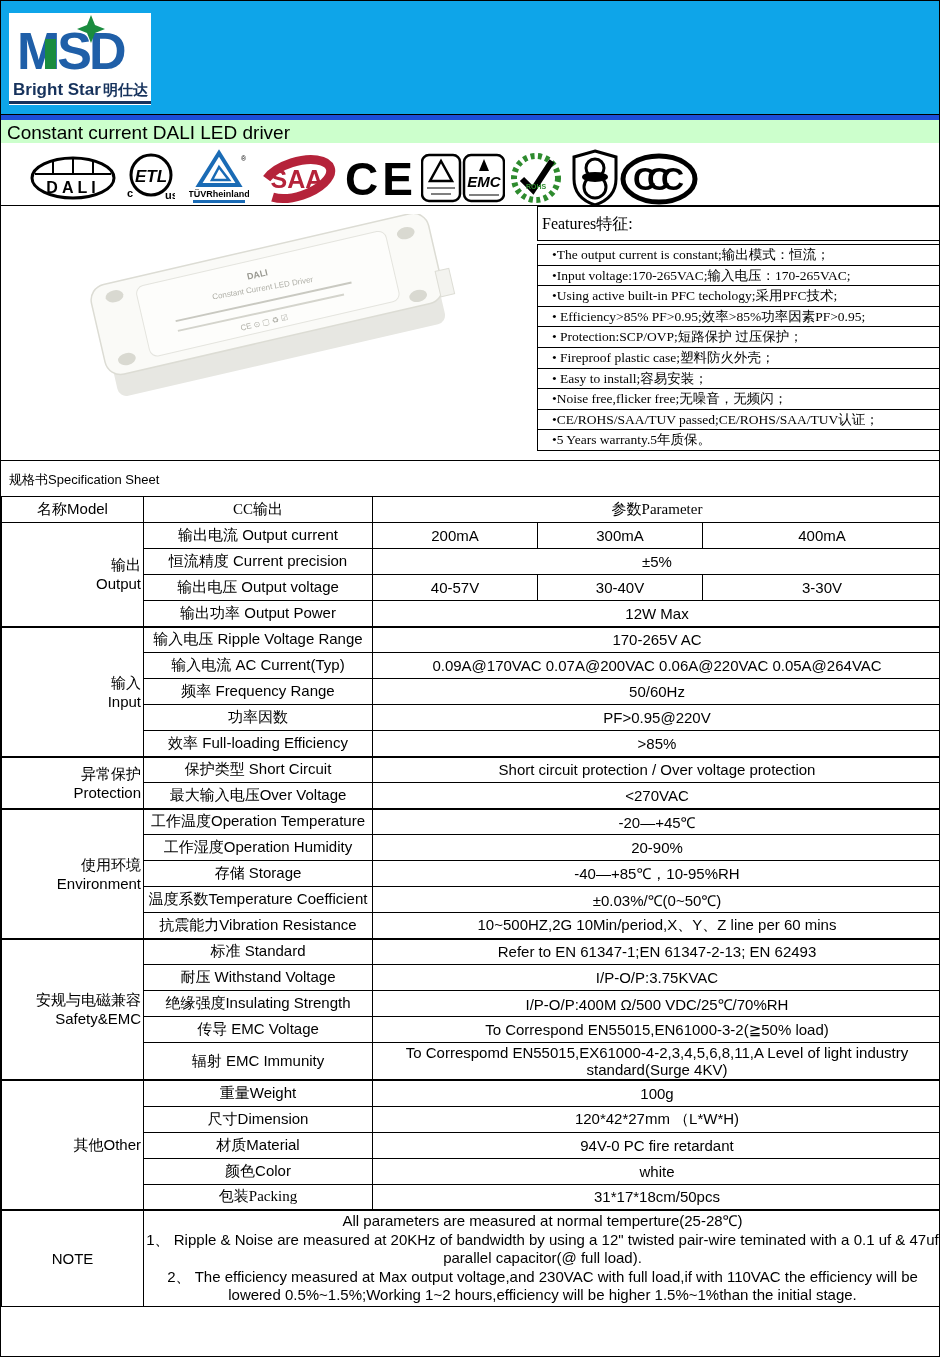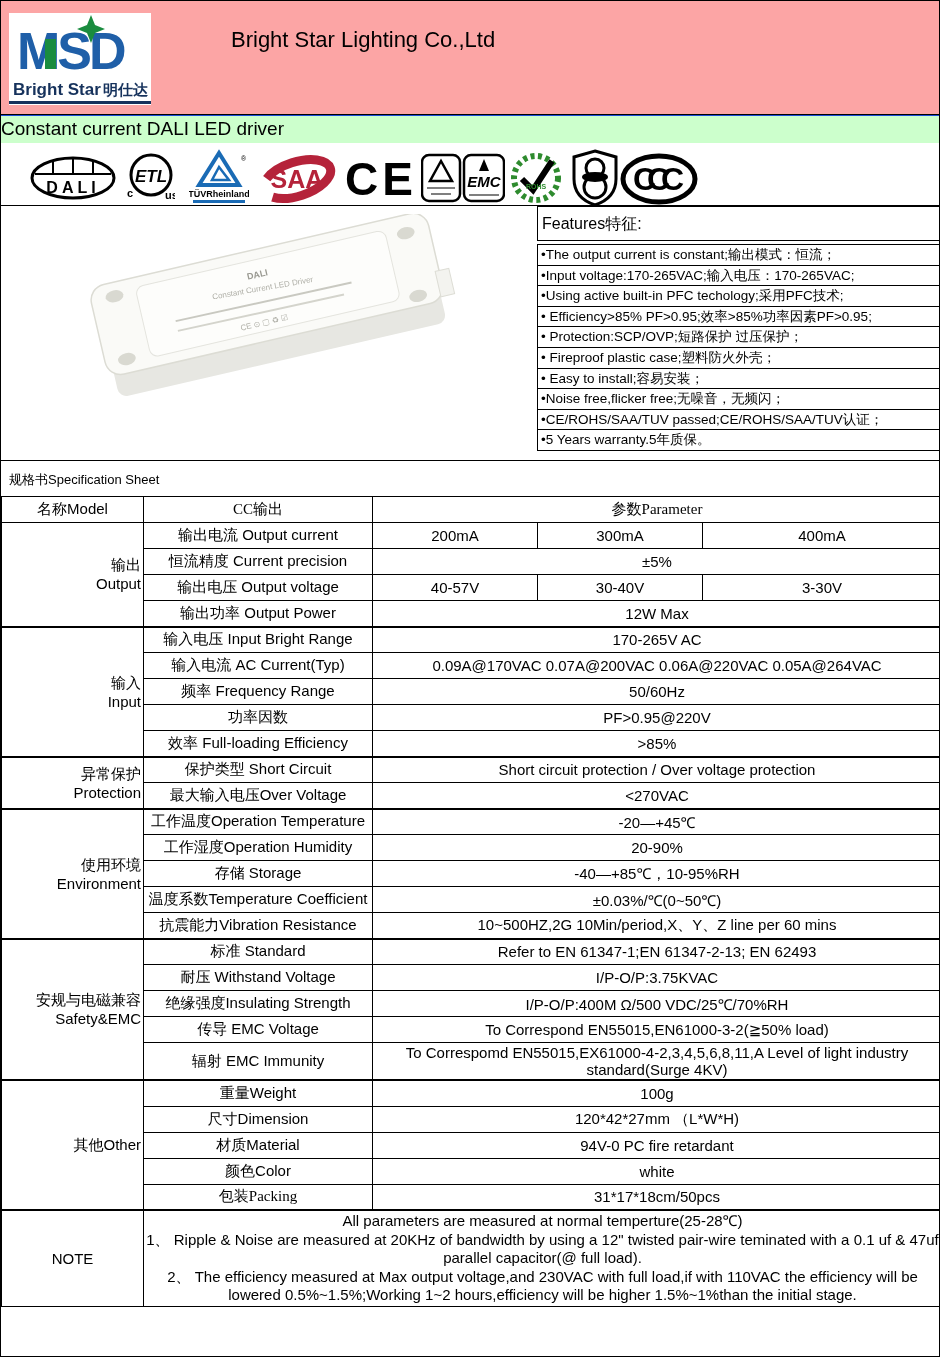--- a/index.html
+++ b/index.html
@@ -1,41 +1,41 @@
 <!DOCTYPE html>
 <html><head>
 <meta charset="utf-8">
 <style>
   html,body{margin:0;padding:0;background:#fff;}
   .page{position:relative;width:940px;height:1357px;box-sizing:border-box;
         border:1px solid #000;background:#fff;overflow:hidden;
         font-family:"Liberation Sans",sans-serif;color:#000;}
   
-  .hdr{position:absolute;left:0;top:0;width:100%;height:114px;background:#fca5a5;
+  .hdr{position:absolute;left:0;top:0;width:100%;height:114px;background:#0ea5e9;
        border-bottom:1px solid #000;box-sizing:border-box;}
   .logo-box{position:absolute;left:8px;top:12px;width:142px;height:92px;background:#fff;}
   .company{position:absolute;left:230px;top:26px;font-size:22px;}
   .series{position:absolute;right:68px;top:80px;font-size:21px;}
   
   .banner{position:absolute;left:0;top:114px;width:100%;height:36px;background:#ccffcc;
-          border-top:1px solid #1d4ed8;border-bottom:1px solid #000;box-sizing:border-box;
-          font-size:19px;line-height:26px;}
+          border-top:5px solid #1d4ed8;border-bottom:1px solid #000;box-sizing:border-box;
+          font-size:19px;line-height:26px;padding-left:6px;}
   
   .logos{position:absolute;left:0;top:142px;width:100%;height:63px;background:#fff;
          border-bottom:1px solid #000;box-sizing:border-box;}
   .logos .lg{position:absolute;}
   
   .main{position:absolute;left:0;top:205px;width:100%;height:255px;box-sizing:border-box;
         border-bottom:1px solid #000;}
   .product{position:absolute;left:20px;top:8px;}
-  .features{position:absolute;left:536px;top:0;width:404px;height:255px;box-sizing:border-box;}
+  .features{position:absolute;left:536px;top:0;width:404px;height:255px;box-sizing:border-box;font-family:Liberation Serif, serif;}
   .feat-title{box-sizing:border-box;border:1px solid #000;border-right:none;height:35px;
               line-height:33px;font-size:16px;padding-left:4px;margin-bottom:4px;background:#fff;}
   .feat-row{box-sizing:border-box;border:1px solid #000;border-right:none;height:21.6px;
-            line-height:20px;font-size:13.5px;padding-left:3px;margin-top:-1px;background:#fff;
+            line-height:20px;font-size:13.5px;padding-left:14px;margin-top:-1px;background:#fff;
             white-space:nowrap;overflow:hidden;}
   
   .spec-title{position:absolute;left:0;top:460px;width:100%;height:35px;box-sizing:border-box;
               font-size:13px;padding:10px 0 0 8px;}
   table.spec{position:absolute;left:0;top:495px;width:940px;border-collapse:collapse;table-layout:fixed;}
   table.spec td,table.spec th{border:1px solid #000;font-size:15px;font-weight:normal;
               text-align:center;padding:1px 2px;height:26px;box-sizing:border-box;overflow:hidden;}
   table.spec .gt{border-top:2px solid #000;}
   table.spec .grp{font-size:15px;text-align:right;}
   table.spec .tall{height:36px;}
@@ -53,21 +53,20 @@
     <div class="logo-box">
       <svg width="142" height="92" viewBox="0 0 142 92">
         <text x="8" y="56" font-family="Liberation Sans, sans-serif" font-size="52" font-weight="bold" fill="#1f5fa8" letter-spacing="-3">MSD</text>
         <rect x="36" y="26" width="11" height="30" fill="#1a8c3f"></rect>
         <polygon points="82,2 86,12 96,16 86,20 82,30 78,20 68,16 78,12" fill="#1a8c3f"></polygon>
         <text x="4" y="82" font-size="17" font-weight="bold" fill="#16325c">Bright Star</text>
         <text x="94" y="82" font-size="15" font-weight="bold" fill="#16325c">明仕达</text>
         <rect x="0" y="88" width="142" height="3" fill="#16325c"></rect>
       </svg>
     </div>
-    <div class="company">Bright Star Lighting Co.,Ltd</div>
   </div>
 
   <div class="banner">Constant current DALI LED driver</div>
 
   <div class="logos">
     <svg class="lg" style="left:28px;top:10px" width="88" height="50" viewBox="0 0 88 50">
       <ellipse cx="44" cy="25" rx="41" ry="20" fill="none" stroke="#000" stroke-width="3"></ellipse>
       <line x1="6" y1="21" x2="82" y2="21" stroke="#000" stroke-width="2"></line>
       <line x1="24" y1="8" x2="24" y2="21" stroke="#000" stroke-width="2"></line>
       <line x1="44" y1="6" x2="44" y2="21" stroke="#000" stroke-width="2"></line>
@@ -198,21 +197,21 @@
     <tr>
       <td>输出功率 Output Power</td>
       <td colspan="3">12W Max</td>
     </tr>
 
     <tr>
       <td rowspan="5" class="grp gt">
         <div>输入</div>
         <div>Input</div>
       </td>
-      <td class="gt">输入电压 Input Bright Range</td>
+      <td class="gt">输入电压 Ripple Voltage Range</td>
       <td class="gt" colspan="3">170-265V AC</td>
     </tr>
     <tr>
       <td>输入电流 AC Current(Typ)</td>
       <td colspan="3" class="nw">0.09A@170VAC  0.07A@200VAC  0.06A@220VAC 0.05A@264VAC</td>
     </tr>
     <tr>
       <td>频率 Frequency Range</td>
       <td colspan="3">50/60Hz</td>
     </tr>

